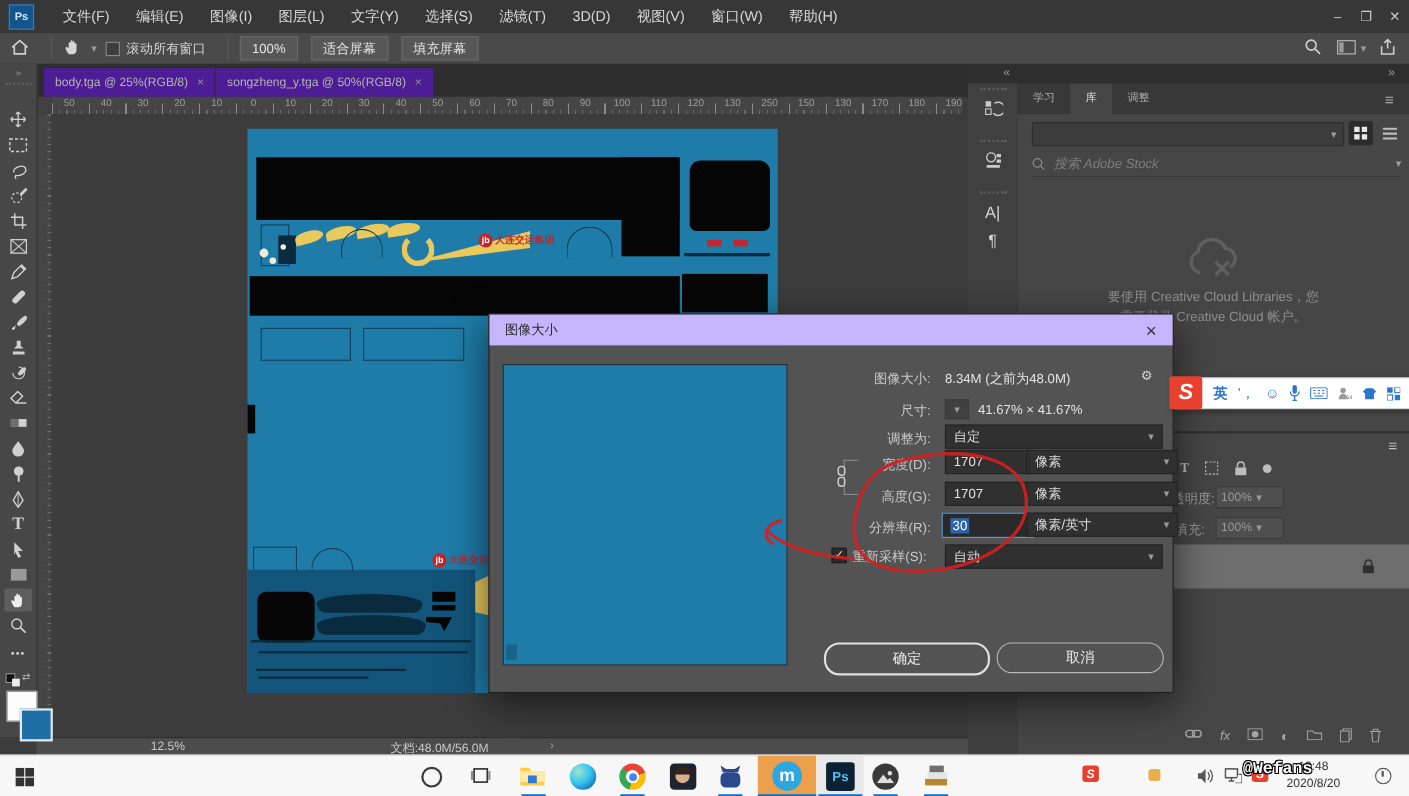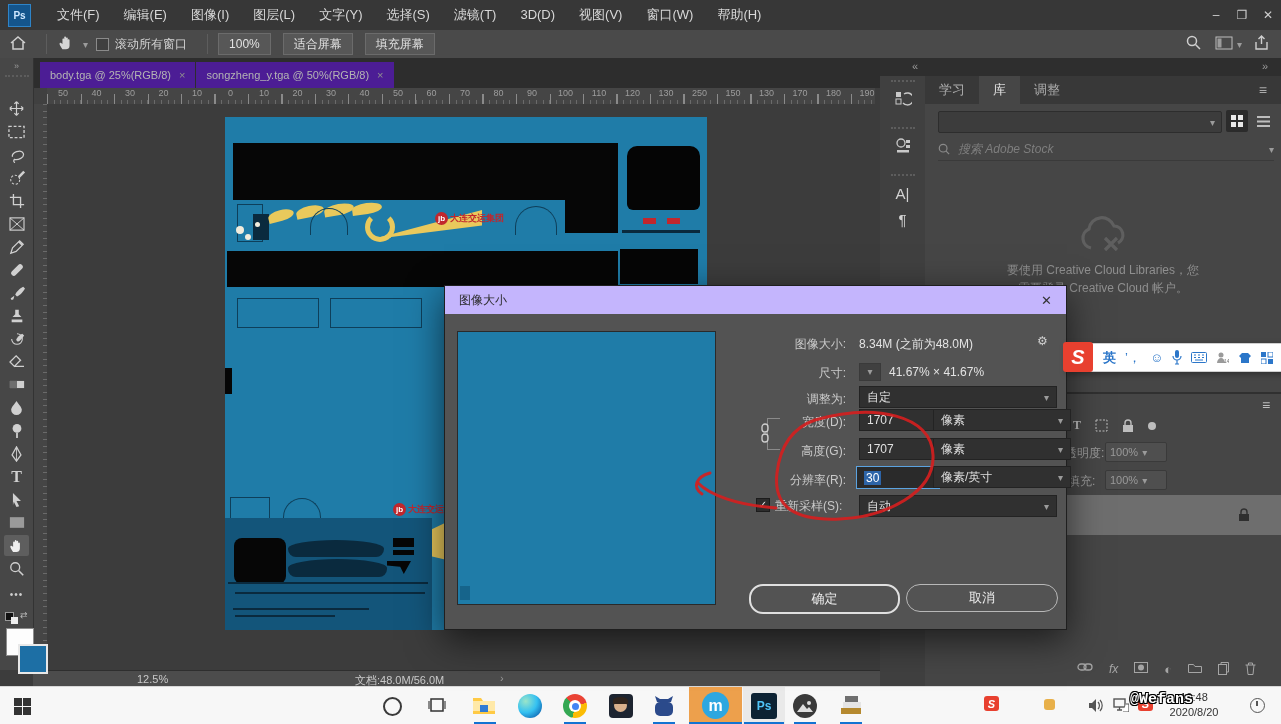--- a/index.html
+++ b/index.html
@@ -37,21 +37,21 @@
   .tool.active{background:#5e5e5e;border-radius:2px}
   .tool svg{display:block}
   
   .ink{background:#0a2a3e}
   .outline{border:1px solid #0e3f5a;background:transparent}
   
   .panelhead{left:880px;top:58px;width:401px;height:18px;background:#2e2e2e;color:#9a9a9a}
   .strip{left:880px;top:76px;width:45px;height:610px;background:#404040;border-right:1px solid #333}
   .grip{border-top:2px dotted #5d5d5d;width:24px;margin:4px auto 6px}
   .ptabs{left:925px;top:76px;width:356px;height:28px;background:#383838;display:flex;align-items:stretch}
-  .ptab{padding:0 14px;line-height:28px;color:#ababab;font-size:13px}
+  .ptab{padding:0 14px;line-height:28px;color:#ababab;font-size:10px}
   .ptab.active{background:#464646;color:#e4e4e4}
   .panel{left:925px;top:104px;width:356px;height:288px;background:#464646}
   .combo{background:#3c3c3c;border:1px solid #2d2d2d;border-radius:2px;color:#cfcfcf;display:flex;align-items:center;padding:0 6px}
   .combo .cv{flex:1}
   .chev{color:#9b9b9b;font-size:10px}
   .layers{left:925px;top:392px;width:356px;height:294px;background:#464646;border-top:2px solid #303030}
   .minicombo{background:#4f4f4f;border:1px solid #3a3a3a;border-radius:2px;color:#9a9a9a;font-size:11px;
              display:flex;align-items:center;padding:0 4px;height:18px}
   
   .dialog{left:444px;top:285px;width:621px;height:343px;background:#535353;border:1px solid #1f1f1f;

